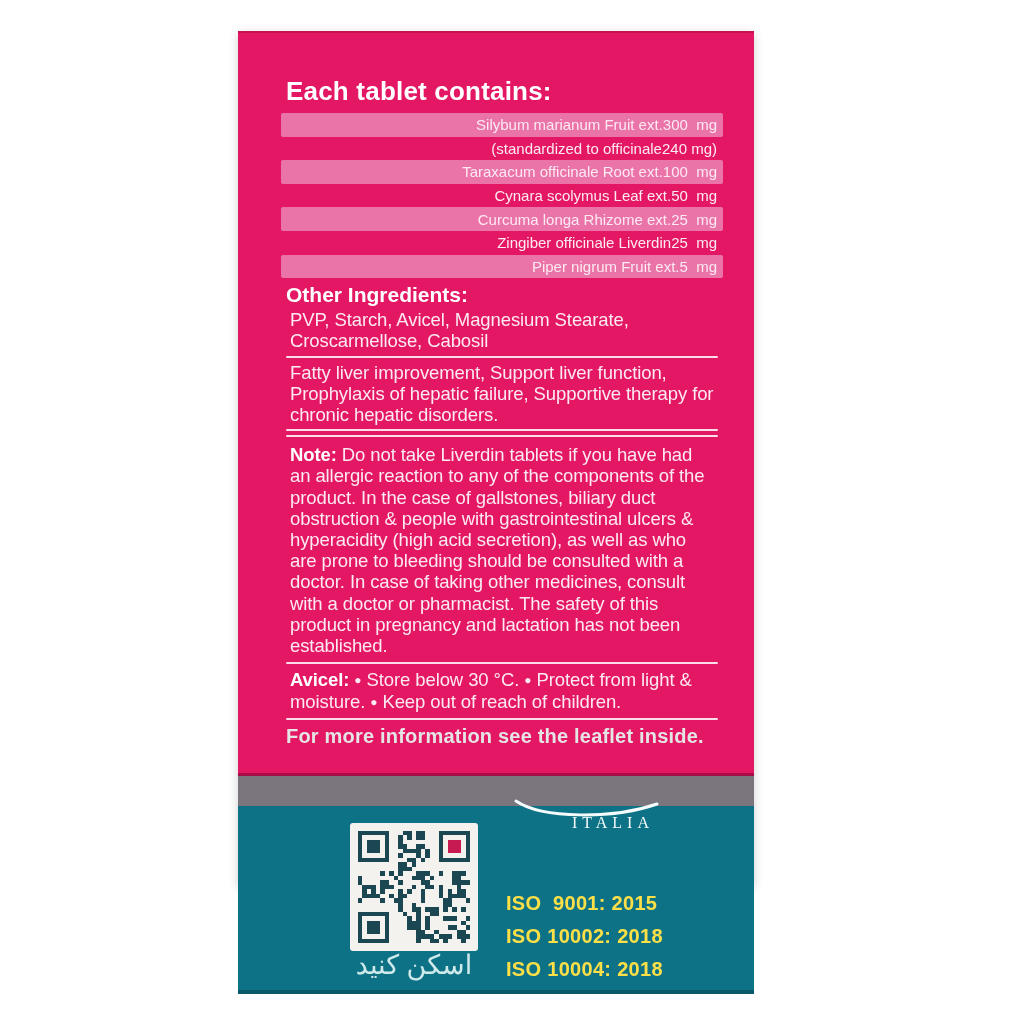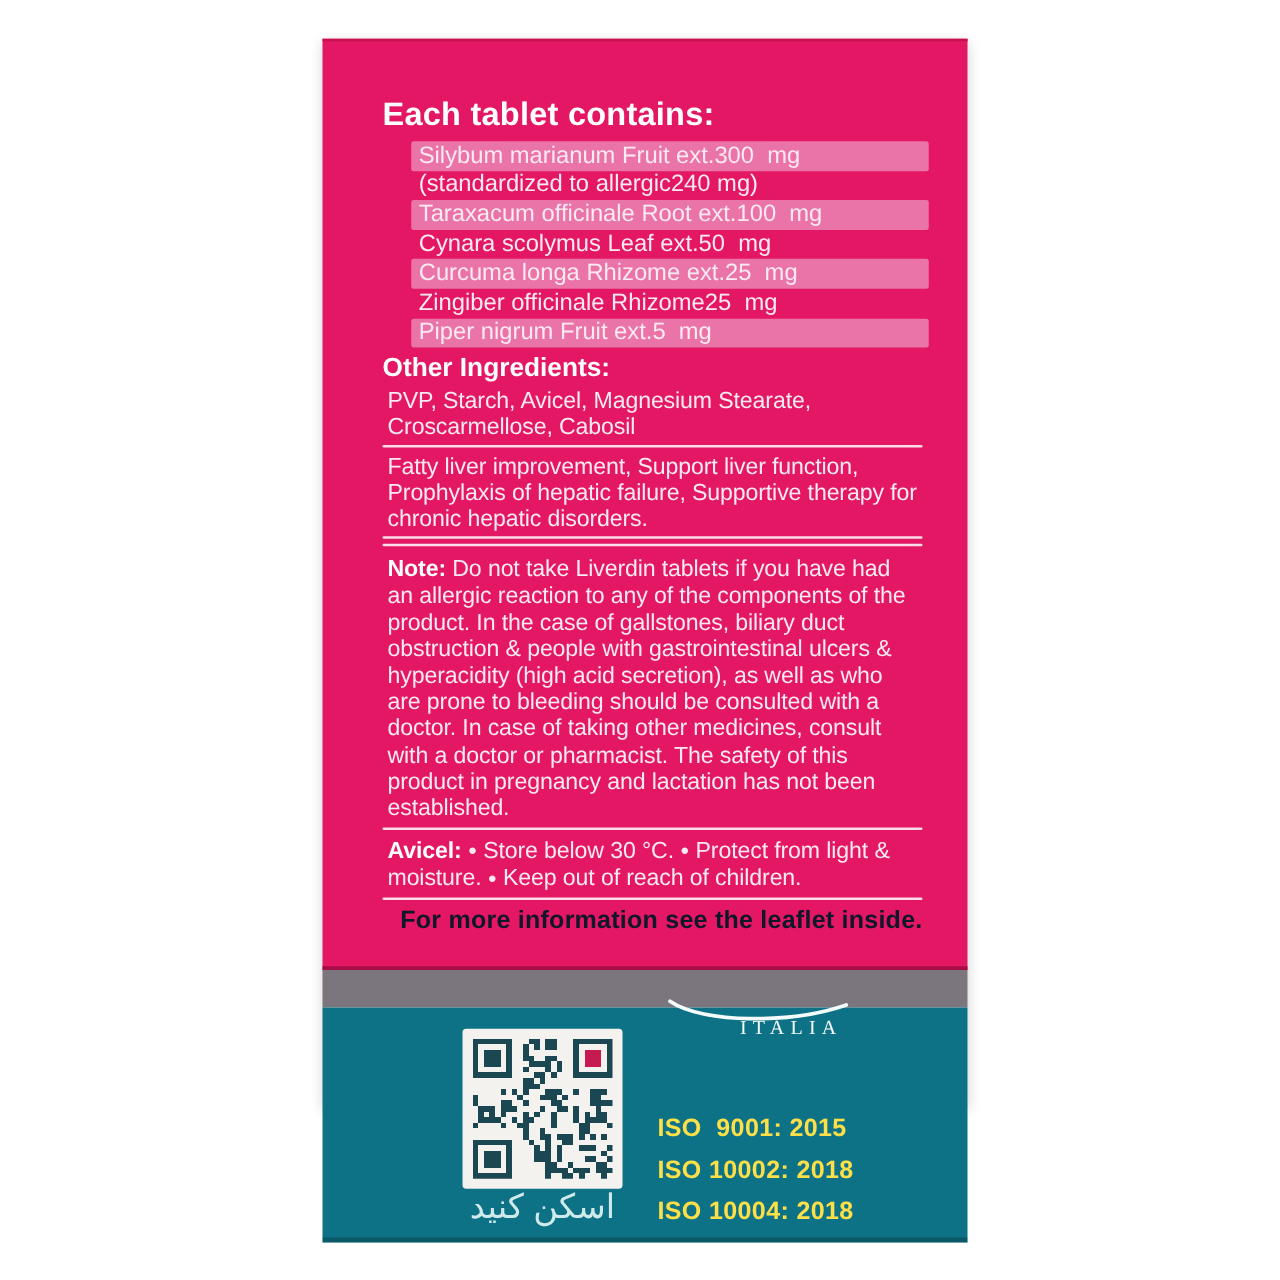--- a/index.html
+++ b/index.html
@@ -1,45 +1,45 @@
 <!DOCTYPE html>
 <html><head>
 <meta charset="utf-8">
 <style>
   html,body{margin:0;padding:0;}
   body{
     width:1024px;height:1024px;position:relative;background:#ffffff;
     font-family:"Liberation Sans", sans-serif;overflow:hidden;
   }
   .package{
-    position:absolute;left:258px;top:31px;width:516px;height:854px;
+    position:absolute;left:238px;top:31px;width:516px;height:854px;
     box-shadow:0 3px 10px rgba(0,0,0,0.18), inset 4px 0 8px rgba(0,0,0,0.08), inset -4px 0 8px rgba(0,0,0,0.08);
   }
   
   .panel-pink{
     position:absolute;left:0;top:0;width:100%;height:745px;background:#e31763;
     border-top:2px solid #c9114f;box-sizing:border-box;
   }
   .panel-pink::after{content:"";position:absolute;left:0;bottom:0;width:100%;height:3px;background:#a90d47;}
   .content{position:absolute;left:48px;right:36px;top:43px;color:#fde9f1;}
   .title{font-size:26px;font-weight:bold;color:#ffffff;margin:0 0 6px 0;letter-spacing:.2px;}
   .ing-table{margin:0 -5px;}
-  .row{display:flex;justify-content:flex-start;align-items:center;height:23.6px;padding:0 6px;font-size:19px;margin-left:28px;}
+  .row{display:flex;justify-content:flex-end;align-items:center;height:23.6px;padding:0 6px;font-size:15px;}
   .row.hl{background:#ea74a8;border-radius:2px;}
   .row .nm{white-space:nowrap;}
   .row .amt{white-space:pre;}
   .h2{font-size:21px;font-weight:bold;color:#ffffff;margin:6px 0 0 0;line-height:21px;}
   .body{font-size:18.5px;line-height:21px;margin:4px;letter-spacing:-0.1px;}
   .head-line{font-size:20px;line-height:21px;margin:0;}
   .b{font-weight:bold;color:#ffffff;}
   .rule{height:2px;background:rgba(255,255,255,0.85);border-radius:1px;}
   .mt4{margin-top:4px;} .mt5{margin-top:5px;} .mt6{margin-top:6px;} .mt7{margin-top:7px;}
   .note{line-height:21.2px;}
   .dot{font-size:12px;vertical-align:2px;}
-  .leaflet{font-size:20px;font-weight:bold;color:#0f172a;margin:5px 0 0 0;letter-spacing:.2px;text-align:right;}
+  .leaflet{font-size:20px;font-weight:bold;color:#e5e5e5;margin:5px 0 0 0;letter-spacing:.2px;}
   
   .panel-gray{position:absolute;left:0;top:745px;width:100%;height:30px;background:#7b757d;}
   
   .panel-teal{
     position:absolute;left:0;top:775px;width:100%;height:188px;background:#0e7286;
     border-bottom:4px solid rgba(0,0,0,0.22);box-sizing:border-box;color:#f2fafa;
   }
   .qr-wrap{position:absolute;left:112px;top:17px;width:112px;height:112px;background:#f3f2ee;padding:8px;border-radius:3px;}
   .qr-wrap svg{display:block;width:112px;height:112px;shape-rendering:crispEdges;}
   .qr-caption{position:absolute;left:100px;top:143px;width:152px;text-align:center;font-size:27px;color:#cfeaea;}
@@ -59,37 +59,37 @@
     <div class="content">
 
       <h1 class="title">Each tablet contains:</h1>
 
       <div class="ing-table">
         <div class="row hl">
           <span class="nm">Silybum marianum Fruit ext.</span>
           <span class="amt">300  mg</span>
         </div>
         <div class="row">
-          <span class="nm">(standardized to allergic</span>
+          <span class="nm">(standardized to officinale</span>
           <span class="amt">240 mg)</span>
         </div>
         <div class="row hl">
           <span class="nm">Taraxacum officinale Root ext.</span>
           <span class="amt">100  mg</span>
         </div>
         <div class="row">
           <span class="nm">Cynara scolymus Leaf ext.</span>
           <span class="amt">50  mg</span>
         </div>
         <div class="row hl">
           <span class="nm">Curcuma longa Rhizome ext.</span>
           <span class="amt">25  mg</span>
         </div>
         <div class="row">
-          <span class="nm">Zingiber officinale Rhizome</span>
+          <span class="nm">Zingiber officinale Liverdin</span>
           <span class="amt">25  mg</span>
         </div>
         <div class="row hl">
           <span class="nm">Piper nigrum Fruit ext.</span>
           <span class="amt">5  mg</span>
         </div>
       </div>
 
       <h2 class="h2">Other Ingredients:</h2>
       <p class="body">PVP, Starch, Avicel, Magnesium Stearate, Croscarmellose, Cabosil</p>

